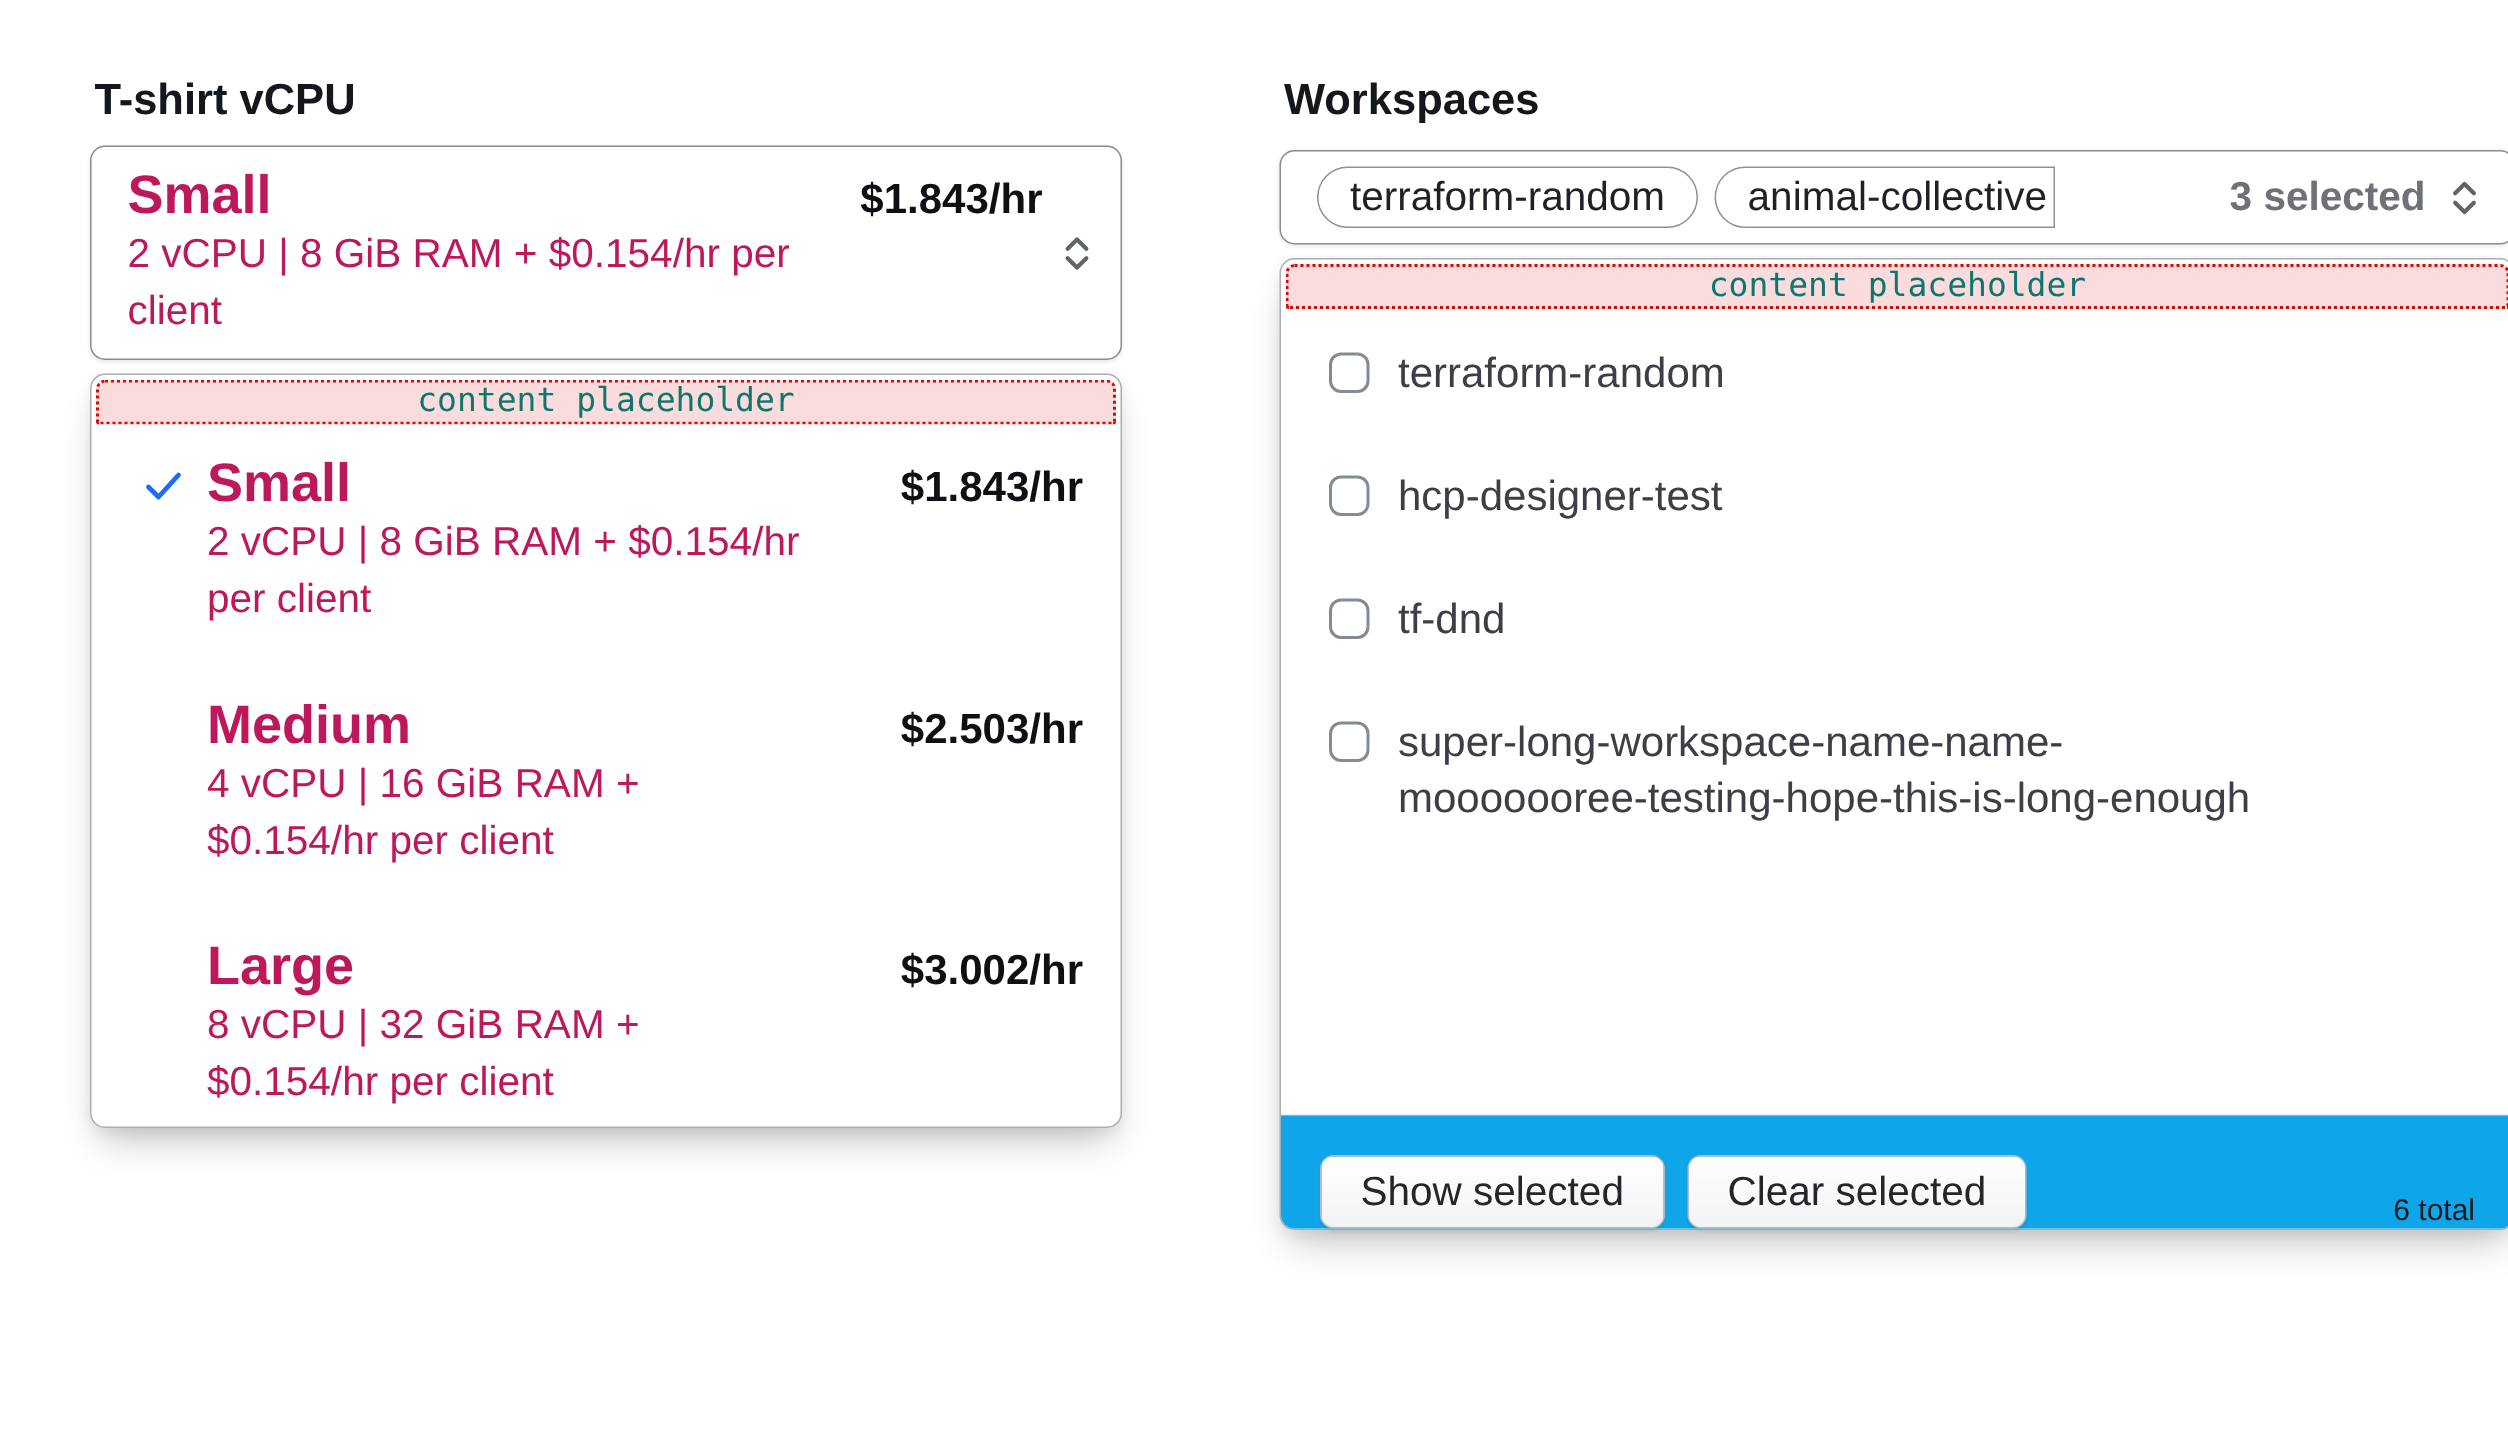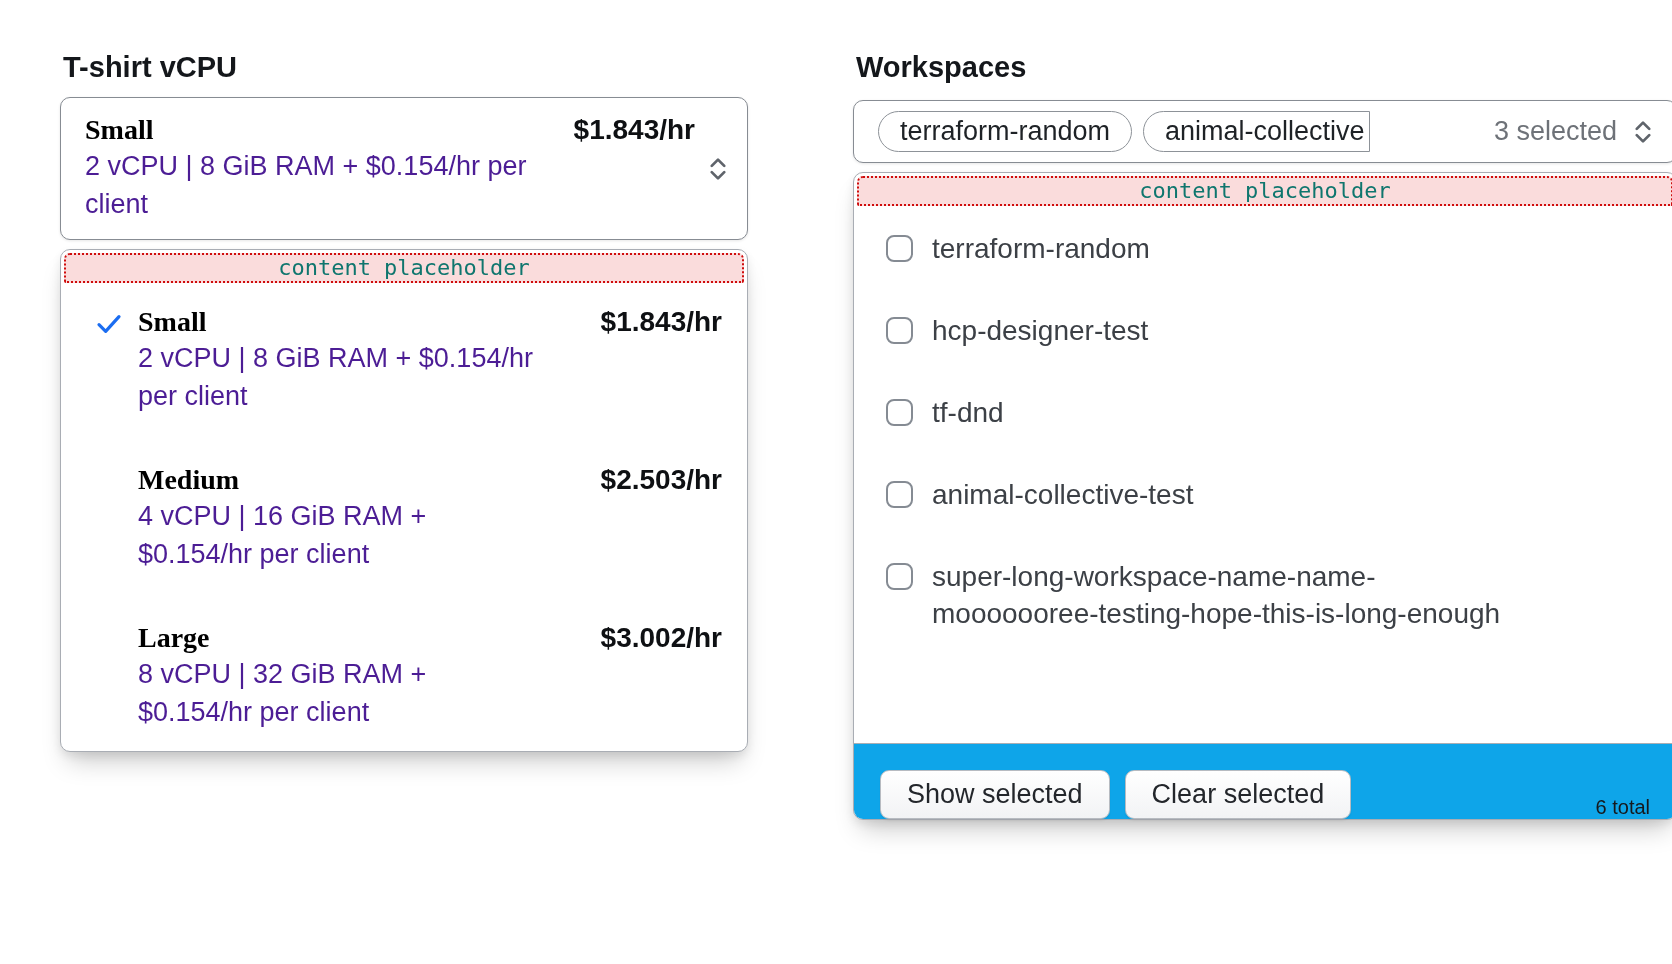--- a/index.html
+++ b/index.html
@@ -33,41 +33,41 @@
     color: #0f766e; font-family: "DejaVu Sans Mono", monospace;
     font-size: 22px; line-height: 26px;
     border-radius: 6px 6px 2px 2px;
   }
   .caret { display: inline-flex; flex: none; }
 
   
   .ts-trigger { height: 143px; margin-top: 13px; padding: 15px 52px 0 24px; }
   .ts-trigger .caret { position: absolute; right: 14px; top: 50%; transform: translateY(-50%); }
   .opt-row { display: flex; justify-content: space-between; align-items: baseline; }
-  .opt-title { font-size: 28px; font-weight: 700; color: #000000; line-height: 34px; font-family: Liberation Serif, serif; }
+  .opt-title { font-size: 36px; font-weight: 700; color: #be185d; line-height: 34px; }
   .opt-price { font-size: 28px; font-weight: 700; color: #0e1013; line-height: 34px; white-space: nowrap; }
-  .opt-desc { font-size: 27px; color: #4c1d95; line-height: 38px; }
+  .opt-desc { font-size: 27px; color: #be185d; line-height: 38px; }
   .trigger-desc { width: 455px; }
 
   .ts-dropdown { margin-top: 9px; height: 503px; }
   .ts-options { padding: 22px 25px 0 32px; }
   .option { display: flex; margin-bottom: 48px; cursor: pointer; }
   .check-col { width: 45px; flex: none; padding-top: 3px; }
   .option-body { flex: 1; }
   .option-body .opt-desc { width: 400px; }
 
   
   .ws-trigger { height: 63px; margin-top: 16px; display: flex; align-items: center; padding: 0 18px 0 24px; gap: 11px; }
   .pill {
     display: inline-flex; align-items: center; height: 41px;
     border: 1.5px solid #8d9298; border-radius: 21px;
     padding: 0 21px; font-size: 27px; color: #1e2226; white-space: nowrap; flex: none;
   }
   .pill-clipped { border-radius: 21px 0 0 21px; padding-right: 4px; }
-  .ws-count { margin-left: auto; font-size: 27px; color: #6e7278; white-space: nowrap; }
+  .ws-count { margin-left: auto; font-size: 27px; color: #6e7278; white-space: nowrap; font-weight: bold; }
 
   .ws-dropdown { margin-top: 9px; height: 648px; display: flex; flex-direction: column; }
   .ws-list { padding: 24px 28px 0 32px; }
   .ws-row { display: flex; align-items: flex-start; gap: 19px; margin-bottom: 45px; cursor: pointer; }
   .ws-row:last-child { margin-bottom: 0; }
   .checkbox {
     width: 27px; height: 27px; flex: none; margin-top: 5px;
     border: 2px solid #858b93; border-radius: 8px; background: #fff;
   }
   .ws-row-label { font-size: 28px; color: #3c4046; line-height: 37px; white-space: pre-line; max-width: 690px; }
@@ -180,24 +180,20 @@
         <div class="ws-row">
           <span class="checkbox"></span>
           <span class="ws-row-label">hcp-designer-test</span>
         </div>
         <div class="ws-row">
           <span class="checkbox"></span>
           <span class="ws-row-label">tf-dnd</span>
         </div>
         <div class="ws-row">
           <span class="checkbox"></span>
-          <span class="ws-row-label">animal-collective-test</span>
-        </div>
-        <div class="ws-row">
-          <span class="checkbox"></span>
           <span class="ws-row-label">super-long-workspace-name-name-
 mooooooree-testing-hope-this-is-long-enough</span>
         </div>
       </div>
 
       <div class="ws-footer">
         <button class="btn">Show selected</button>
         <button class="btn">Clear selected</button>
         <span class="ws-total">6 total</span>
       </div>

